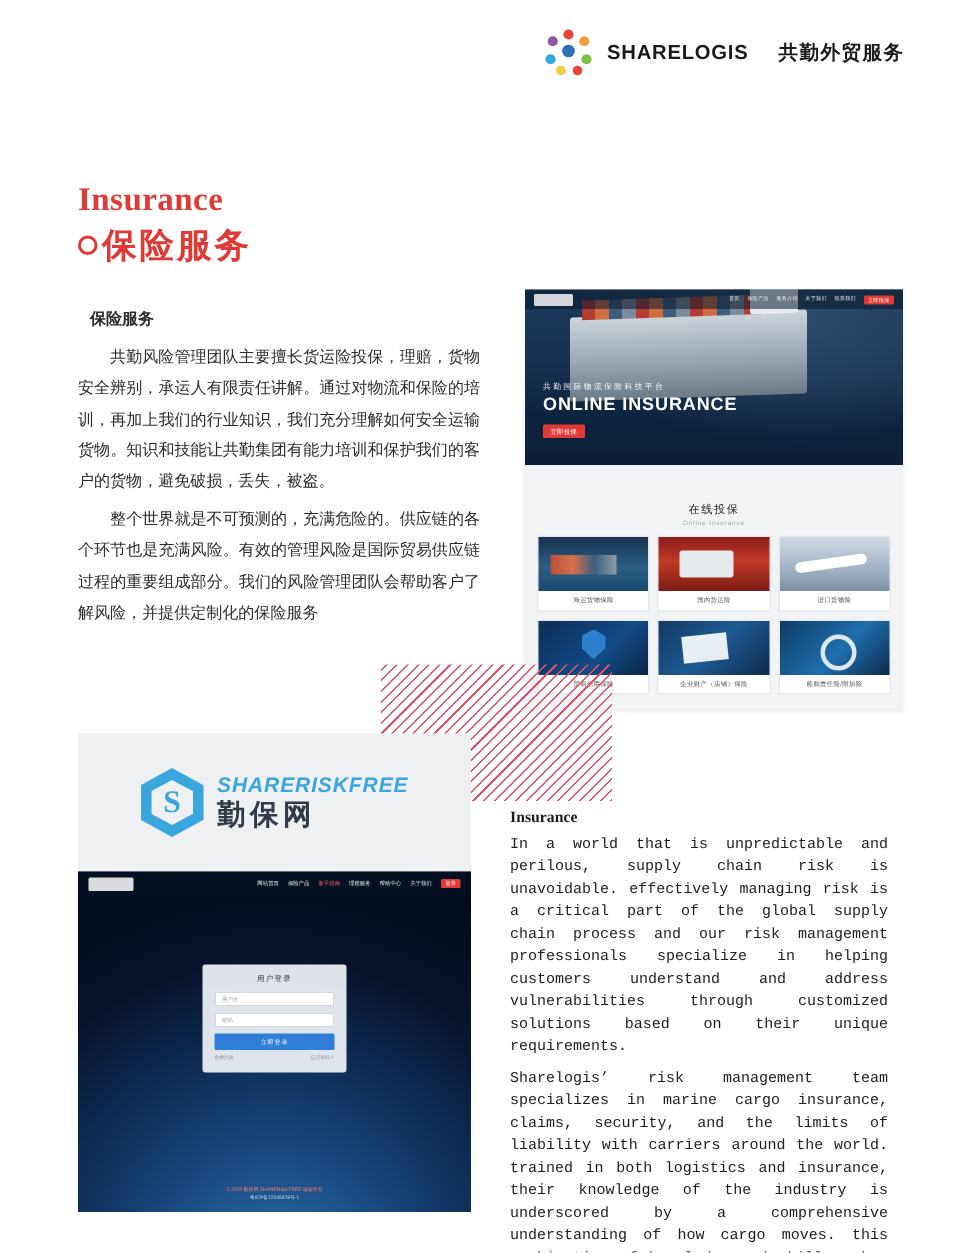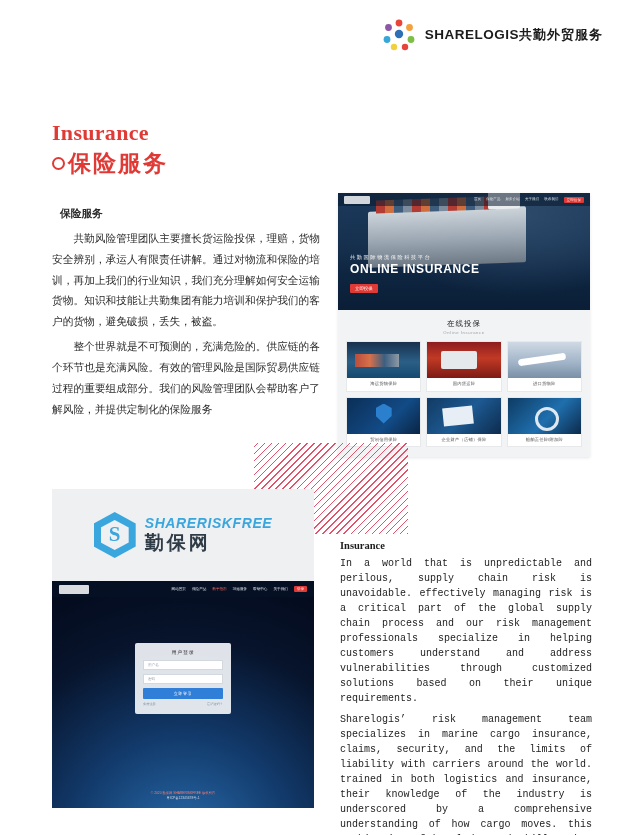--- a/index.html
+++ b/index.html
@@ -39,20 +39,21 @@
     font-size: 13.5px;
     font-weight: bold;
     letter-spacing: .5px;
     color: #1b1b1b;
   }
   .brand-cn {
     font-size: 13px;
     font-weight: bold;
     color: #1b1b1b;
     letter-spacing: 1px;
+    margin-left: 20px;
   }
 
   
   .title-block {
     position: absolute;
     left: 52px;
     top: 120px;
   }
   .title-en {
     font-family: "Liberation Serif", serif;
@@ -99,21 +100,21 @@
     margin: 0 0 4px 0;
     text-indent: 2em;
   }
   .cn-copy p.flush {
     text-indent: 0;
   }
 
   
   .web-card {
     position: absolute;
-    left: 338px;
+    left: 350px;
     top: 193px;
     width: 252px;
     background: #f2f3f5;
     box-shadow: 0 1px 3px rgba(0,0,0,.10);
   }
   .web-hero {
     position: relative;
     height: 117px;
     background:
       radial-gradient(ellipse at 72% 18%, #2d4a6b 0%, rgba(45,74,107,0) 60%),
@@ -220,20 +221,21 @@
 
   .web-sect-title {
     text-align: center;
     padding: 9px 0 6px;
   }
   .web-sect-title .cn {
     font-size: 7.5px;
     color: #222;
     letter-spacing: 1px;
     display: block;
+    margin-top: 16px;
   }
   .web-sect-title .en {
     font-size: 4.2px;
     color: #9aa0a6;
     letter-spacing: .6px;
     display: block;
     margin-top: 1px;
   }
 
   .tile-grid {

